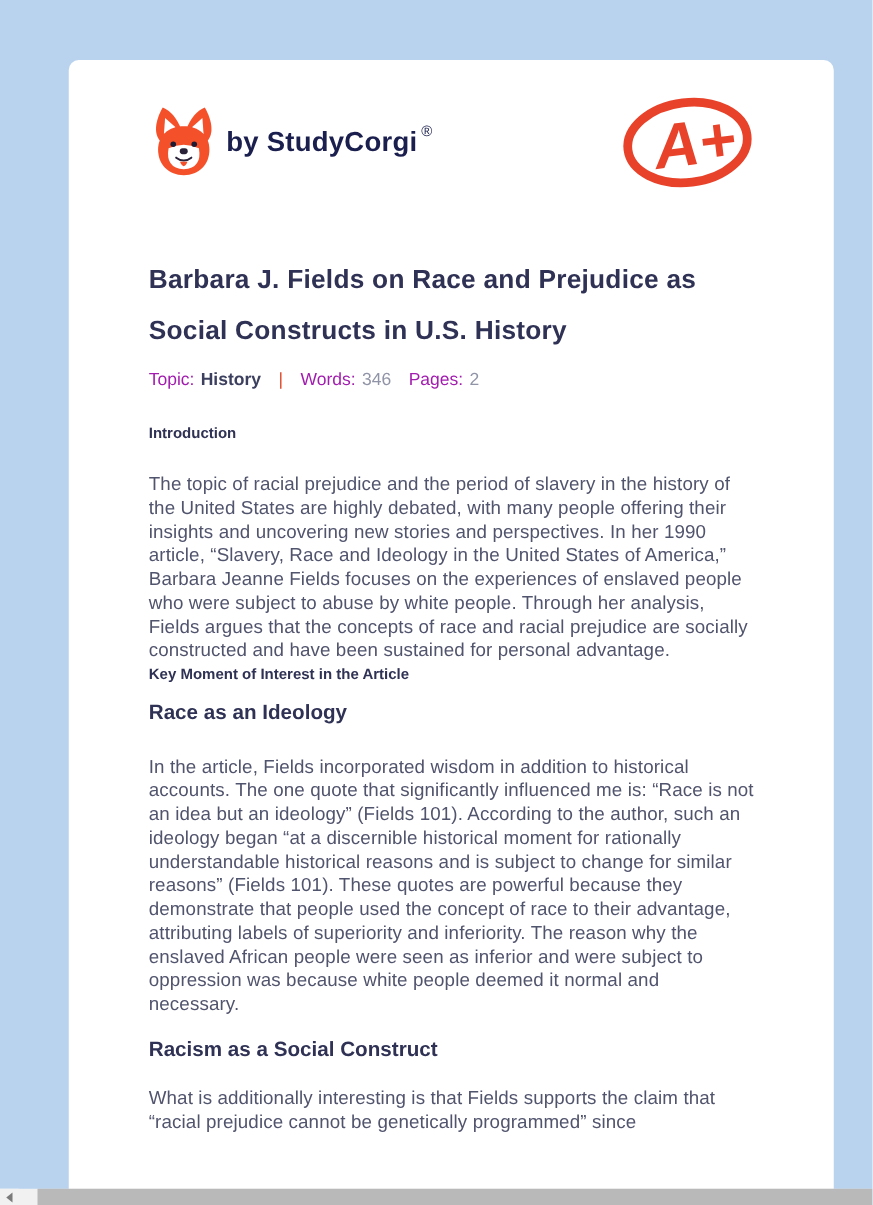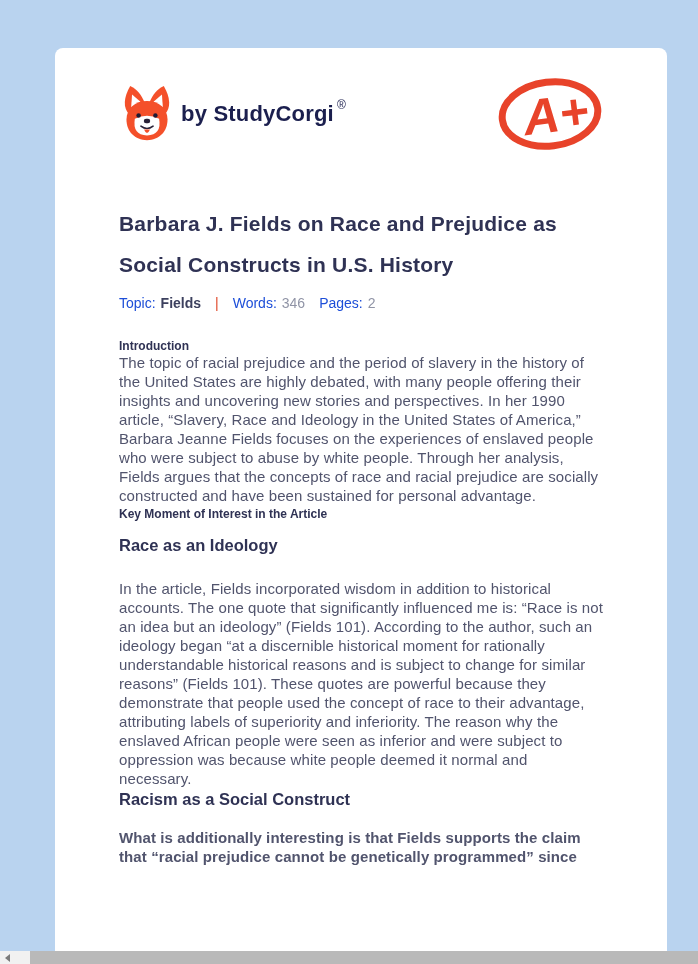--- a/index.html
+++ b/index.html
@@ -69,47 +69,47 @@
     color: #3c405e;
     font-weight: bold;
     margin-left: 5px;
     text-decoration: none;
     cursor: pointer;
   }
   .meta .sep {
     color: #e0492a;
     margin: 0 14px;
   }
-  .meta .m-label { color: #1d4ed8; }
+  .meta .m-label { color: #a21caf; }
   .meta .m-val { margin-left: 5px; }
   .meta .gap { width: 14px; display: inline-block; }
   
   h2.sec {
     font-size: 12px;
     font-weight: bold;
     color: #2f3254;
     margin-top: 28px;
   }
   h2.sec-tight { margin-top: 2px; }
   h3.subsec {
     font-size: 16.5px;
     font-weight: bold;
     color: #2f3254;
     margin-top: 15px;
   }
-  h3.subsec-tight { margin-top: 2px; }
+  h3.subsec-tight { margin-top: 18px; }
   p.body-text {
-    margin-top: 0;
+    margin-top: 25px;
     font-size: 15px;
     line-height: 19px;
     color: #51546d;
     letter-spacing: 0.1px;
   }
   p.mt20 { margin-top: 24px; }
-  p.mt19 { margin-top: 19px; font-weight: bold; }
+  p.mt19 { margin-top: 19px; }
   
   .hscrollbar {
     position: absolute;
     left: 0;
     bottom: 0;
     width: 698px;
     height: 13px;
     background: #f1f1f1;
     display: flex;
     align-items: center;
@@ -175,21 +175,21 @@
         <ellipse cx="53" cy="39" rx="48" ry="32" fill="none" stroke="#e8432a" stroke-width="7" transform="rotate(-7 53 39)"></ellipse>
         <text x="26" y="57" font-family="Liberation Sans, sans-serif" font-size="50" font-style="italic" font-weight="bold" fill="#e8432a" transform="rotate(-7 53 39)">A+</text>
       </svg>
     </div>
   </div>
 
   <h1 class="title">Barbara J. Fields on Race and Prejudice as Social Constructs in U.S. History</h1>
 
   <div class="meta">
     <span class="m-label">Topic:</span>
-    <a class="topic-link">Fields</a>
+    <a class="topic-link">History</a>
     <span class="sep">|</span>
     <span class="m-label">Words:</span>
     <span class="m-val">346</span>
     <span class="gap"></span>
     <span class="m-label">Pages:</span>
     <span class="m-val">2</span>
   </div>
 
   <h2 class="sec">Introduction</h2>
   <p class="body-text">The topic of racial prejudice and the period of slavery in the history of the United States are highly debated, with many people offering their insights and uncovering new stories and perspectives. In her 1990 article, “Slavery, Race and Ideology in the United States of America,” Barbara Jeanne Fields focuses on the experiences of enslaved people who were subject to abuse by white people. Through her analysis, Fields argues that the concepts of race and racial prejudice are socially constructed and have been sustained for personal advantage.</p>

